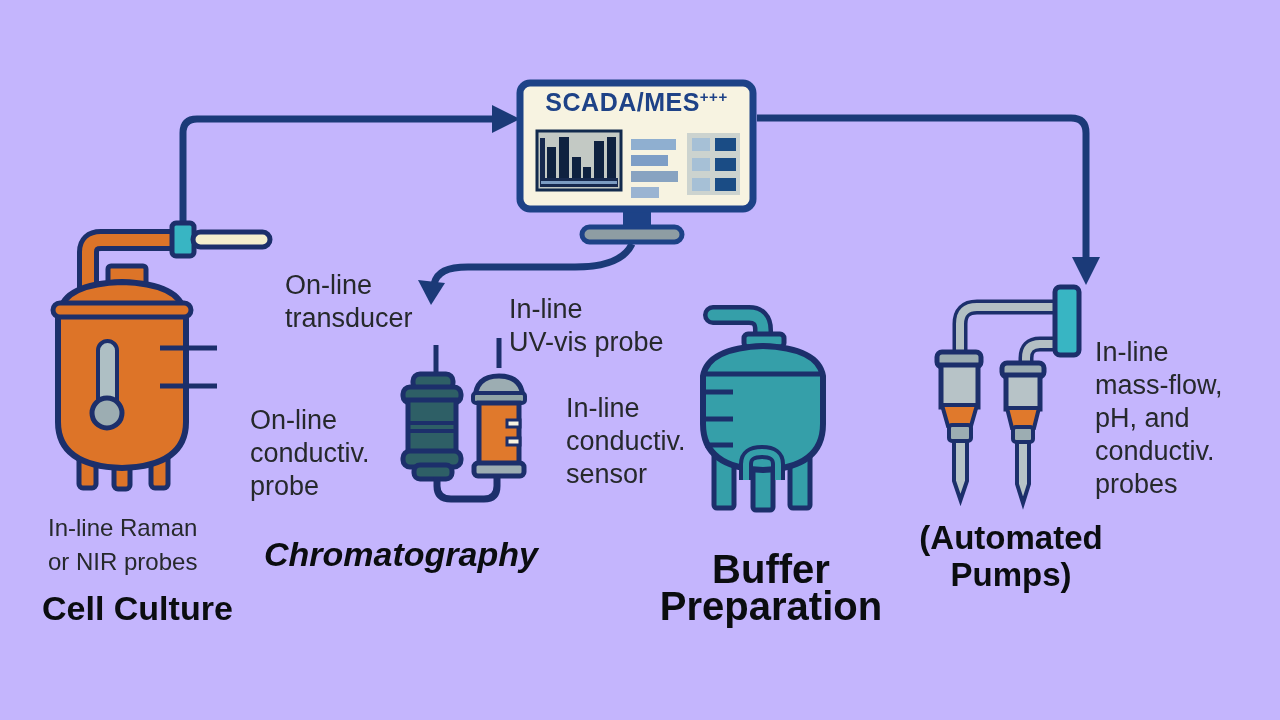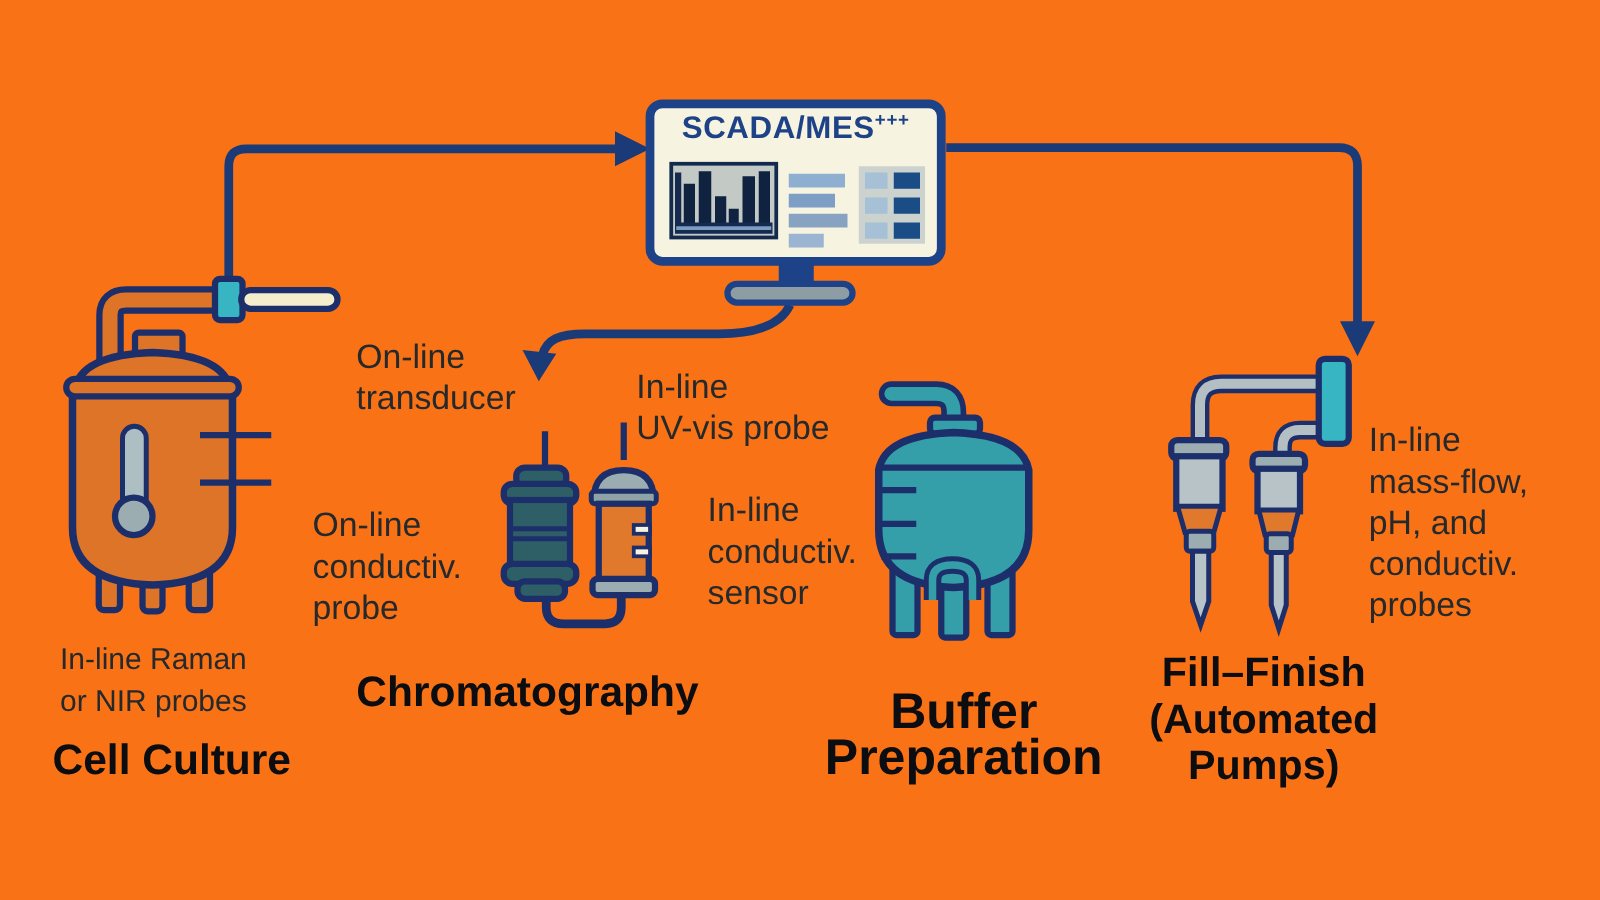--- a/index.html
+++ b/index.html
@@ -1,18 +1,18 @@
 <!DOCTYPE html>
 <html><head>
 <meta charset="utf-8">
 <style>
   html,body{margin:0;padding:0;}
   #stage{
     position:relative;width:1280px;height:720px;overflow:hidden;
-    background:#f97316;
+    background:#c4b5fd;
     font-family:"Liberation Sans","DejaVu Sans",sans-serif;
   }
   #diagram-svg{position:absolute;left:0;top:0;}
   .lbl{
     position:absolute;color:#26292c;font-size:27px;line-height:33px;
     white-space:nowrap;
   }
   .heading{
     position:absolute;color:#0b0d10;font-size:34px;line-height:37px;
     font-weight:700;white-space:nowrap;
@@ -218,26 +218,25 @@
     <div>probes</div>
   </div>
 
   <div class="lbl" style="left:48px;top:511px;font-size:24px;line-height:34px;">
     <div>In-line Raman</div>
     <div>or NIR probes</div>
   </div>
 
   <div class="heading" style="left:42px;top:590px;text-align:center;">Cell Culture</div>
 
-  <div class="heading" style="left:285px;top:536px;">Chromatography</div>
+  <div class="heading" style="left:264px;top:536px;font-style:italic;">Chromatography</div>
 
   <div class="heading center" style="left:640px;top:551px;width:262px;font-size:40px;">
     <div>Buffer</div>
     <div>Preparation</div>
   </div>
 
   <div class="heading center" style="left:880px;top:519px;width:262px;font-size:33px;">
-    <div>Fill–Finish</div>
     <div>(Automated</div>
     <div>Pumps)</div>
   </div>
 
 </div>
 
 </body></html>

